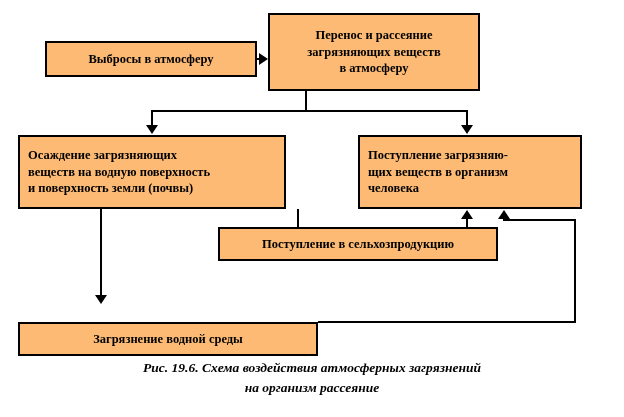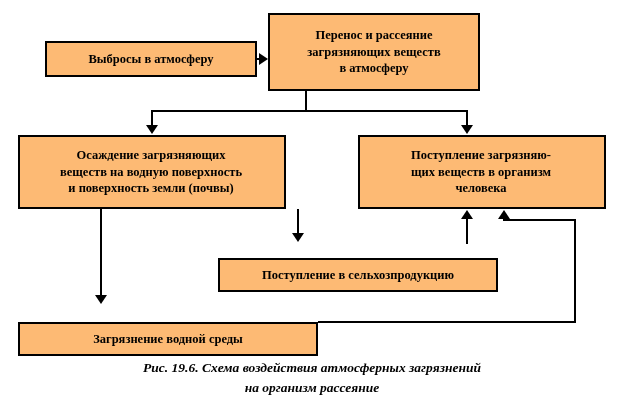--- a/index.html
+++ b/index.html
@@ -29,28 +29,28 @@
   .box-text {
     font-family: "Liberation Serif", serif;
     font-weight: bold;
     font-size: 12.5px;
     line-height: 1.32;
     color: #000000;
     width: 100%;
     white-space: pre-line;
   }
   .center .box-text { text-align: center; }
-  .left .box-text { text-align: center; padding-left: 8px; padding-right: 10px; }
+  .left .box-text { text-align: left; padding-left: 8px; padding-right: 10px; }
 
   
   #box-emissions   { left: 18px;  top: 41px;  width: 212px; height: 36px; margin-left: 27px; }
   #box-transfer    { left: 268px; top: 13px;  width: 212px; height: 78px; }
   #box-deposition  { left: 18px;  top: 135px; width: 268px; height: 74px; }
-  #box-intake-body { left: 358px; top: 135px; width: 248px; height: 74px; }
-  #box-agro        { left: 218px; top: 258px; width: 280px; height: 34px; }
+  #box-intake-body { left: 358px; top: 135px; width: 224px; height: 74px; }
+  #box-agro        { left: 218px; top: 227px; width: 280px; height: 34px; }
   #box-water       { left: 18px;  top: 322px; width: 300px; height: 34px; }
 
   
   .line {
     position: absolute;
     background: #000000;
     z-index: 1;
   }
   .h { height: 2px; }
   .v { width: 2px; }

